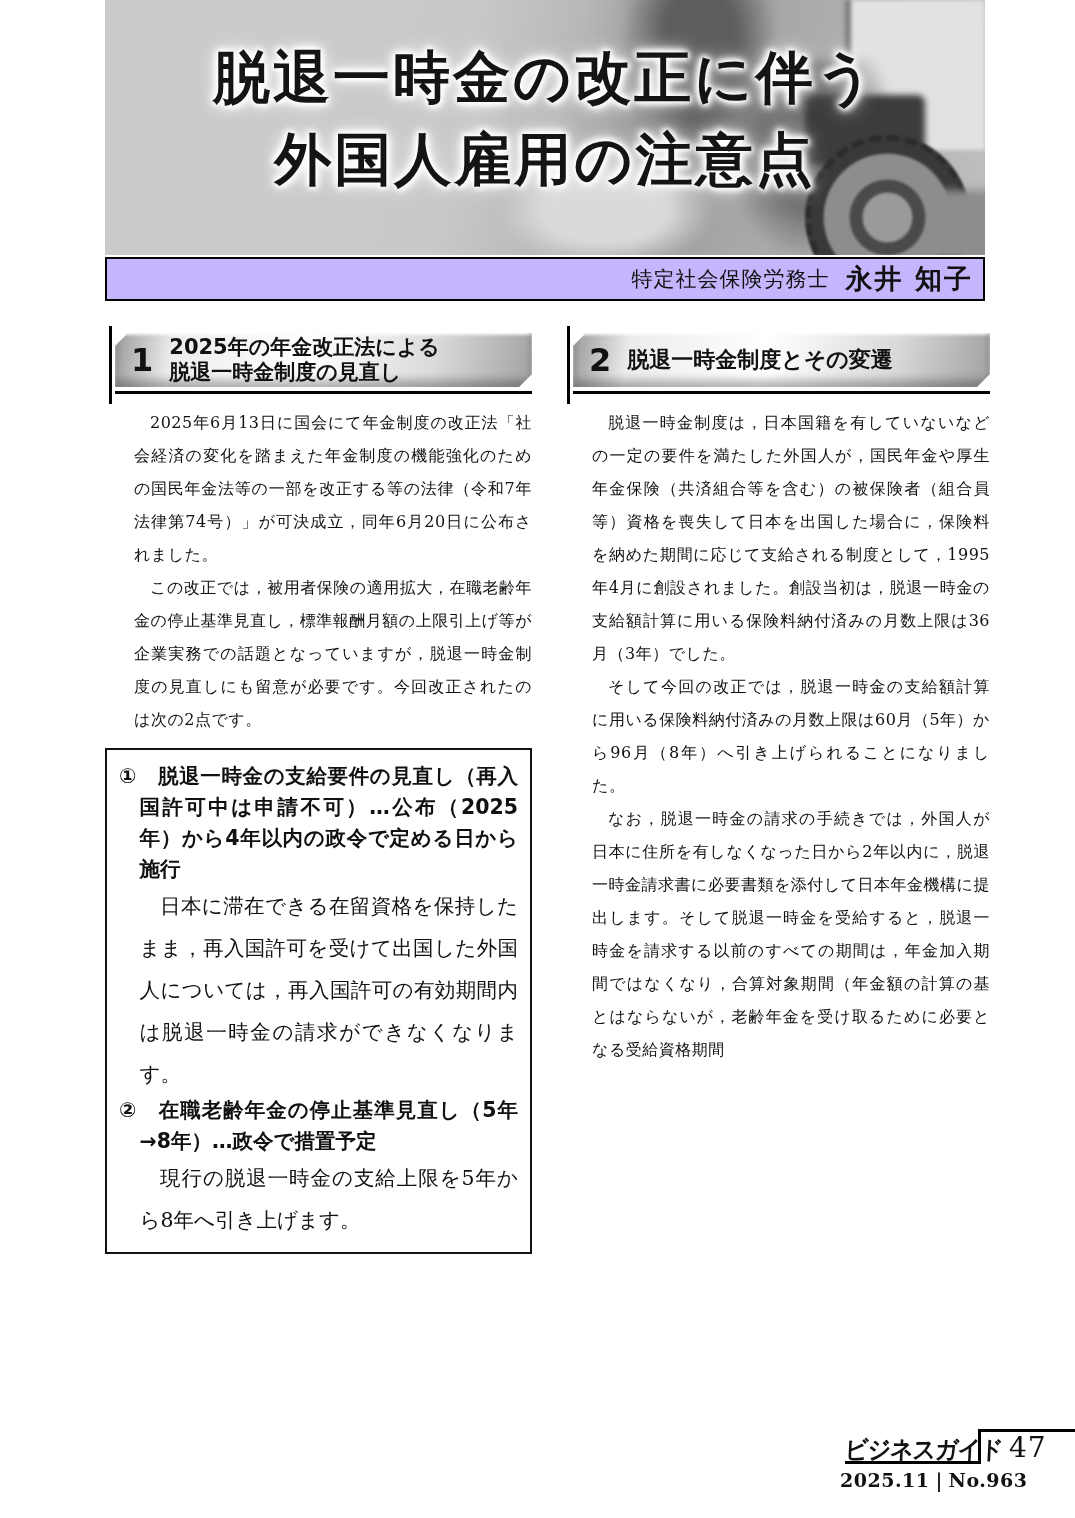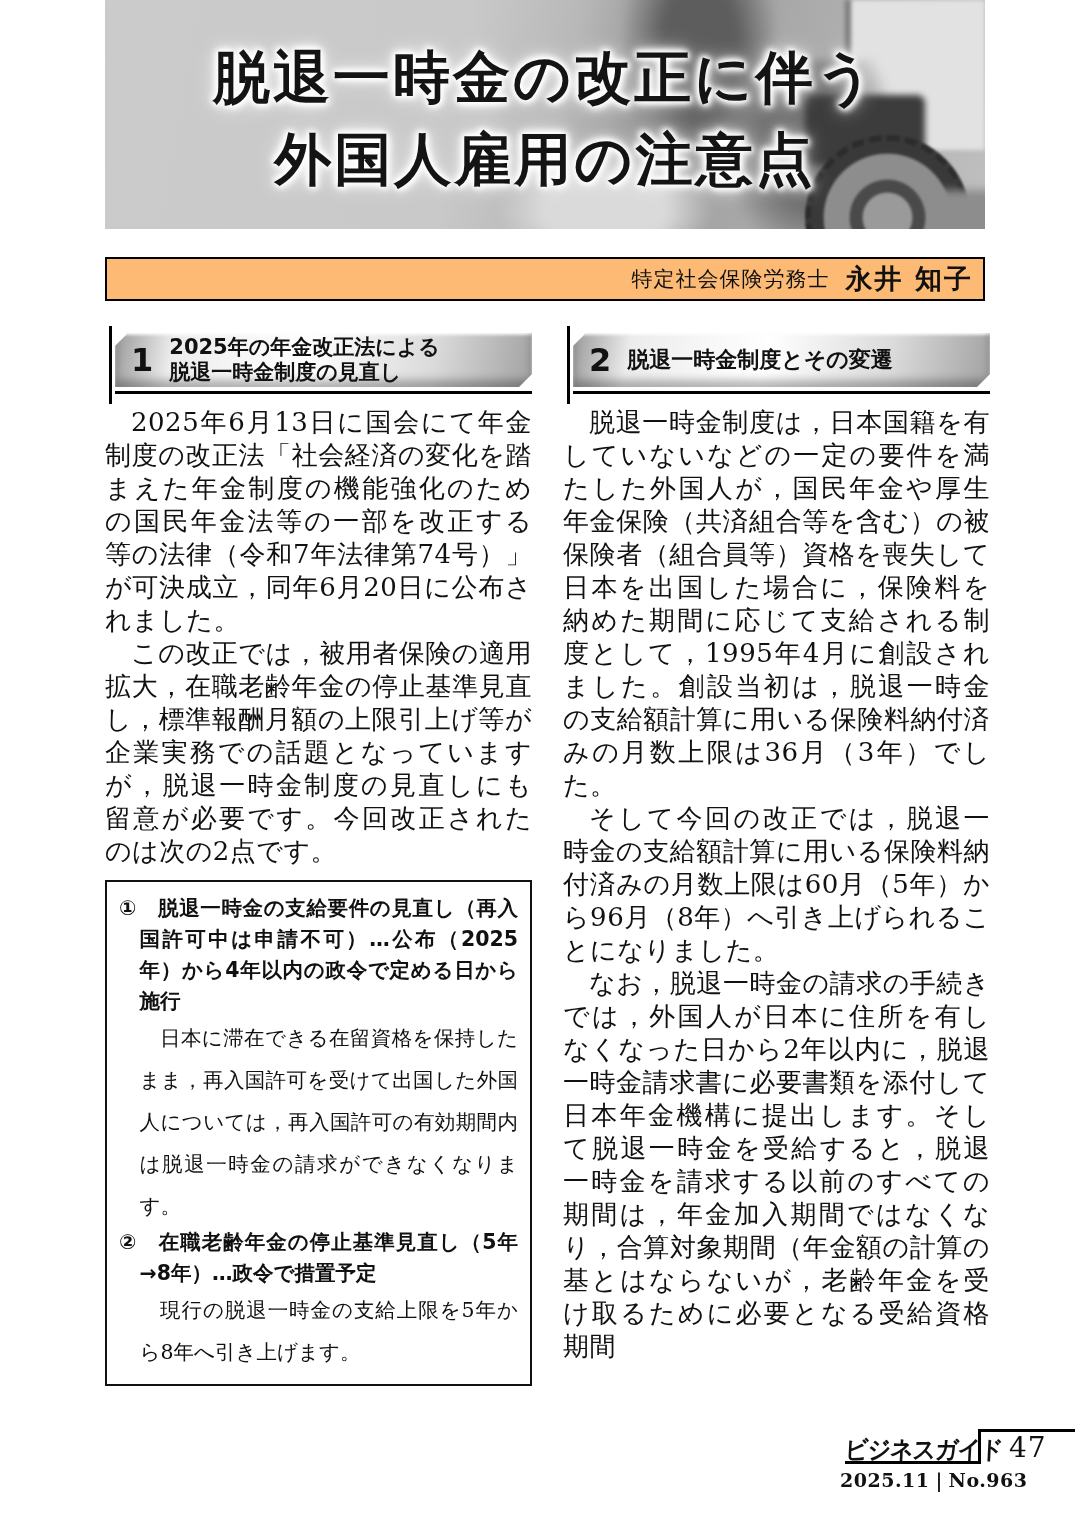--- a/index.html
+++ b/index.html
@@ -5,21 +5,21 @@
   * { margin:0; padding:0; box-sizing:border-box; }
   html,body { background:#ffffff; }
   body {
     width:1075px; height:1518px; position:relative; overflow:hidden;
     font-family:"DejaVu Serif","Liberation Serif",serif;
     color:#111;
   }
 
   
   .header-band{
-    position:absolute; left:105px; top:0; width:880px; height:229px;
+    position:absolute; left:105px; top:0; width:880px; height:255px;
     background:linear-gradient(100deg,#cbcbcb 0%,#c9c9c9 40%,#b8b8b8 52%,#9c9c9c 60%,#bfbfbf 100%);
     overflow:hidden;
   }
   .ph { position:absolute; filter:blur(5px); }
   .ph-door   { left:740px; top:0; width:140px; height:150px; background:#e2e2e2; border-left:6px solid #7a7a7a; filter:blur(2px);}
   .ph-person1{ left:520px; top:-10px; width:150px; height:190px; background:radial-gradient(ellipse at 50% 30%, #5d5d5d 0 35%, #8a8a8a 60%, transparent 75%); }
   .ph-person2{ left:620px; top:60px; width:170px; height:200px; background:radial-gradient(ellipse at 50% 40%, #6f6f6f 0 40%, transparent 72%); }
   .ph-machine{ left:700px; top:95px; width:120px; height:70px; background:#3c3c3c; border-radius:8px; filter:blur(3px);}
   .ph-blade  { left:700px; top:135px; width:165px; height:165px; border-radius:50%;
                background:radial-gradient(circle,#9a9a9a 0 22%,#4a4a4a 24% 34%,#8d8d8d 36% 58%,#393939 60% 100%);
@@ -31,21 +31,21 @@
     position:absolute; left:0; width:100%; text-align:center;
     font-weight:bold; font-size:57px; letter-spacing:3px; color:#141414; white-space:nowrap;
     text-shadow:0 0 4px #fff,0 0 8px #fff,0 0 14px #fff,0 0 22px #fff,2px 2px 6px #fff,-2px -2px 6px #fff;
   }
   .page-title.l1{ top:40px; }
   .page-title.l2{ top:122px; }
 
   
   .author-bar{
     position:absolute; left:105px; top:257px; width:880px; height:44px;
-    background:#fdba74; border:2px solid #000;
+    background:#c4b5fd; border:2px solid #000;
     display:flex; align-items:center; justify-content:flex-end; gap:16px; padding-right:10px;
     font-family:"DejaVu Sans","Liberation Sans",sans-serif;
   }
   .author-title{ font-size:21px; letter-spacing:1px; }
   .author-name { font-size:27px; font-weight:bold; letter-spacing:2px; }
 
   
   .col{ position:absolute; top:333px; width:427px; }
   .col-left { left:105px; }
   .col-right{ left:563px; }
@@ -58,22 +58,23 @@
     box-shadow:inset 0 -7px 9px rgba(0,0,0,.28), inset 0 2px 3px rgba(255,255,255,.9);
     clip-path:polygon(13px 0,100% 0,100% calc(100% - 13px),calc(100% - 13px) 100%,0 100%,0 13px);
     font-family:"DejaVu Sans","Liberation Sans",sans-serif;
   }
   .heading-num{ font-size:32px; font-weight:bold; line-height:1; }
   .heading-text{ font-size:21px; font-weight:bold; line-height:1.2; }
   .heading-text.single{ font-size:22px; }
   .heading-rule{ border-bottom:3px solid #000; margin-top:4px; }
 
   .para{
-    font-size:26px; line-height:33px; text-align:justify; text-indent:1em;
+    font-size:16px; line-height:33px; text-align:justify; text-indent:1em;
     letter-spacing:.5px;
+    margin-left:29px;
   }
 
   
   .info-box{
     border:2px solid #111; margin-top:12px; padding:11px 12px;
   }
   .box-item-title{
     font-family:"DejaVu Sans","Liberation Sans",sans-serif; font-weight:bold;
     font-size:20.5px; line-height:31px; padding-left:1em; text-indent:-1em; text-align:justify;
   }

